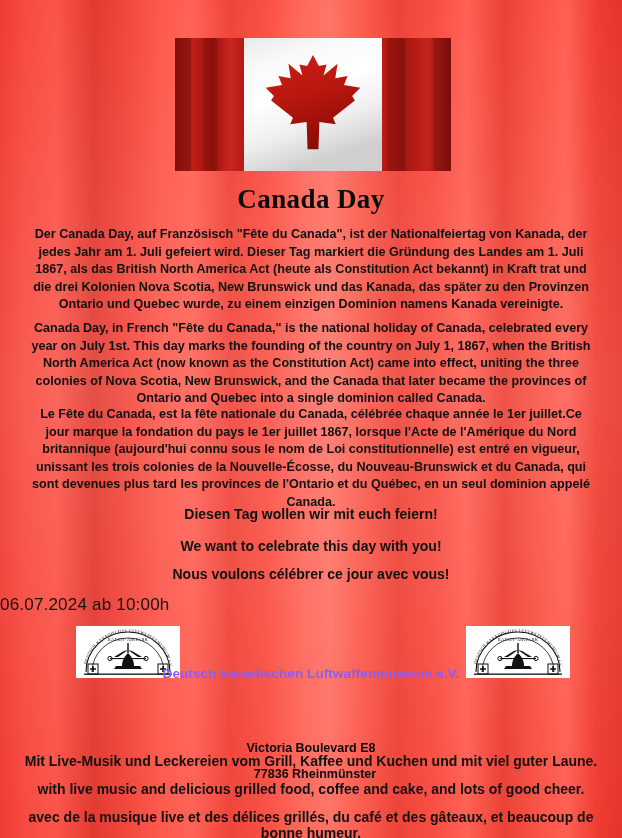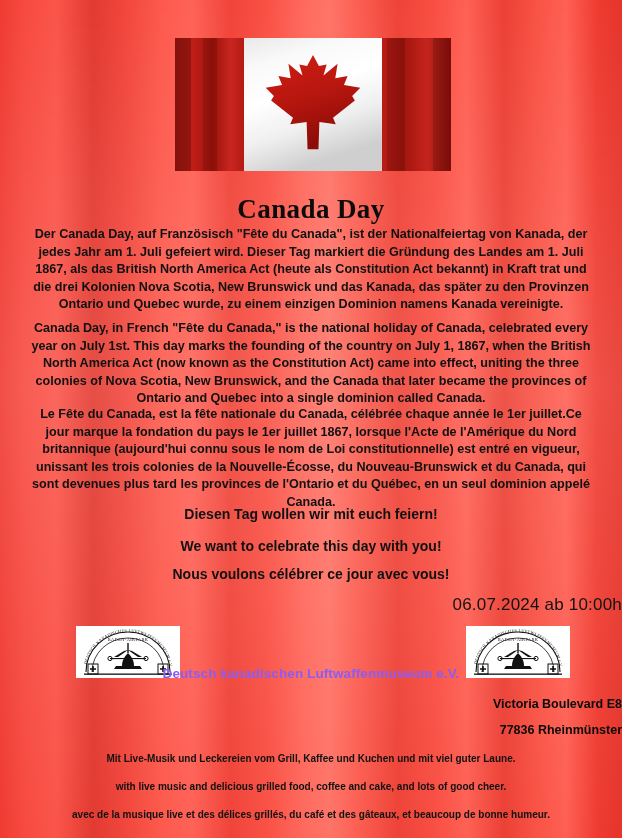--- a/index.html
+++ b/index.html
@@ -65,21 +65,21 @@
     left:175px;
     top:38px;
     width:276px;
     height:133px;
   }
   .flag-svg { display:block; width:100%; height:100%; }
 
   
   .title {
     position:absolute;
-    top:194px;
+    top:184px;
     left:0; right:0;
     text-align:center;
     font-family:"Liberation Serif", serif;
     font-weight:bold;
     font-size:27px;
     letter-spacing:0.4px;
     color:#0c0c0c;
   }
 
   
@@ -108,21 +108,21 @@
   }
   .invite-de { top:506px; }
   .invite-en { top:538px; }
   .invite-fr { top:566px; }
 
   
   .date-line {
     position:absolute;
     left:0; right:0;
     top:595px;
-    text-align:right;
+    text-align:left;
     font-size:17px;
     font-weight:400;
     color:#121212;
     letter-spacing:0.2px;
   }
 
   
   .org-row {
     position:absolute;
     top:626px;
@@ -148,35 +148,36 @@
     top:666px;
     text-align:center;
     font-size:13.5px;
     font-weight:bold;
     color:#8b5cf6;
     letter-spacing:0.1px;
   }
   .addr {
     position:absolute;
     left:0; right:0;
-    text-align:right;
+    text-align:center;
     font-size:12.5px;
     font-weight:bold;
     color:#0a0a0a;
+    margin-top:44px;
   }
   .addr-1 { top:697px; }
   .addr-2 { top:723px;padding-left:8px; }
 
   
   .foot {
     position:absolute;
     left:14px;
     width:594px;
     text-align:center;
-    font-size:10px;
+    font-size:14px;
     font-weight:bold;
     color:#111;
   }
   .foot-de { top:753px; }
   .foot-en { top:781px; }
   .foot-fr { top:809px; }
 </style>
 </head>
 <body>
 

